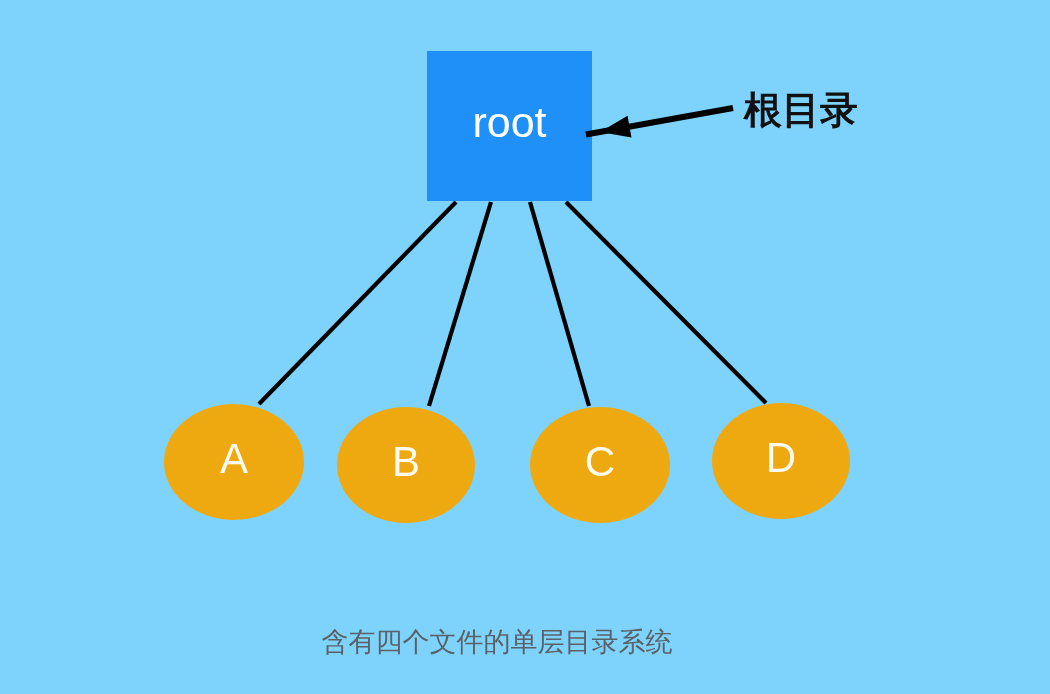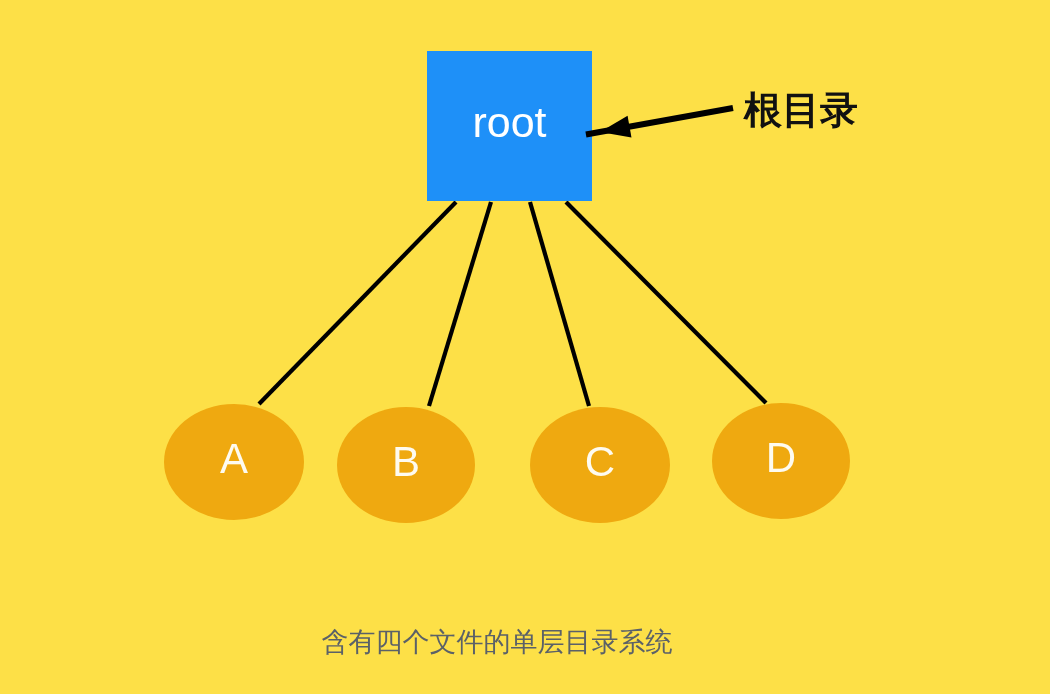--- a/index.html
+++ b/index.html
@@ -8,21 +8,21 @@
     padding: 0;
     background: #ffffff;
   }
   body {
     font-family: "Liberation Sans", "DejaVu Sans", sans-serif;
   }
   #canvas {
     position: relative;
     width: 1050px;
     height: 694px;
-    background: #fde047;
+    background: #7dd3fc;
     overflow: hidden;
   }
   #diagram-svg {
     position: absolute;
     left: 0;
     top: 0;
     width: 1050px;
     height: 694px;
   }
   .node-text {

